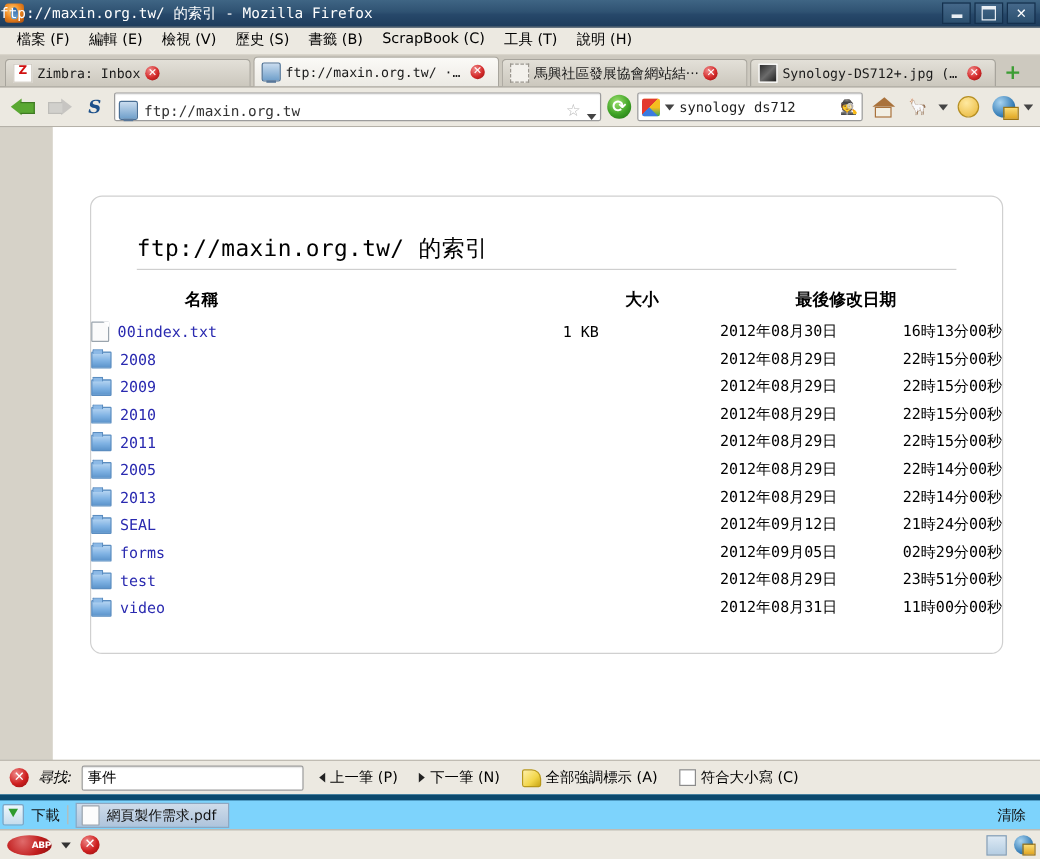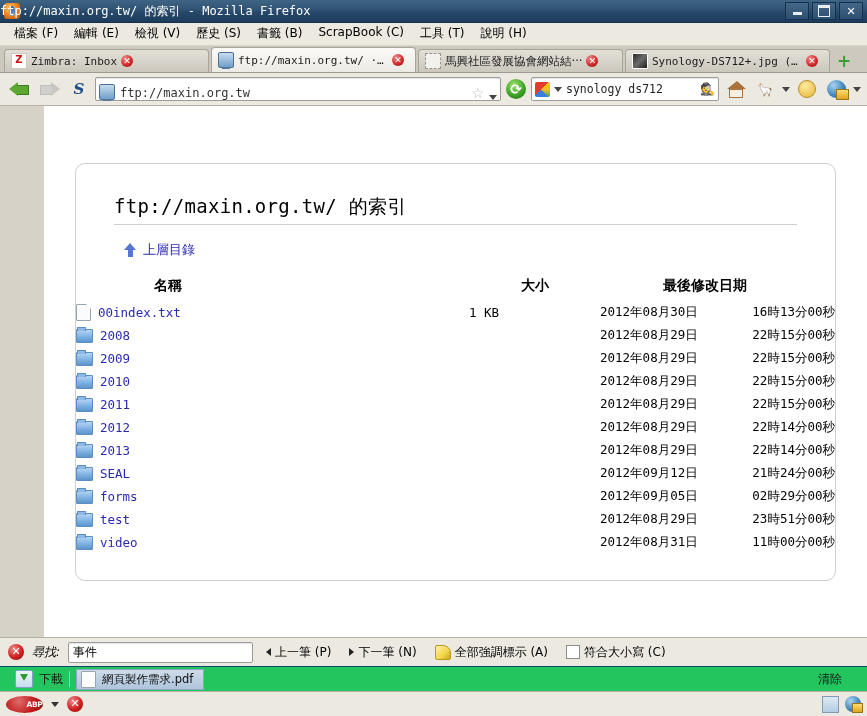--- a/index.html
+++ b/index.html
@@ -280,23 +280,23 @@
   .chev-r{width:0;height:0;border-top:4px solid transparent;border-bottom:4px solid transparent;border-left:5px solid #222;}
   .hl-icon{
     width:14px;height:13px;flex:0 0 14px;
     background:linear-gradient(135deg,#fff0a8 0%,#f2d64a 60%,#c9a616 100%);
     border:1px solid #b8981a;border-radius:2px 8px 2px 2px;
   }
   .cbox{width:12px;height:12px;background:#fff;border:1px solid #8b8b8b;flex:0 0 12px;}
 
   
   .dlbar{
-    height:24px;flex:0 0 24px;background:#22c55e;
-    display:flex;align-items:center;gap:6px;padding:0 15px;
-    border-top:1px solid #0c4a6e;
+    height:24px;flex:0 0 24px;background:#7dd3fc;
+    display:flex;align-items:center;gap:6px;padding:0 2px;
+    border-top:5px solid #0c4a6e;
   }
   .dl-icon{
     width:16px;height:16px;flex:0 0 16px;position:relative;
     background:linear-gradient(to bottom,#eef6fb,#c6dcec);border:1px solid #7fa4c2;border-radius:2px;
   }
   .dl-icon:after{
     content:"";position:absolute;left:4px;top:3px;
     border-left:4px solid transparent;border-right:4px solid transparent;border-top:7px solid #2f9b2f;
   }
   .dlbar .dl-label{font-size:12px;color:#111;}
@@ -437,24 +437,20 @@
   </div>
 
   <div class="content">
     <div class="fancy-frame">
 
       <div class="idx-title">
         <span>ftp://maxin.org.tw/</span>
         <span class="cjk">的索引</span>
       </div>
 
-      <div class="uplink">
-        <span class="uparrow"></span>
-        <span>上層目錄</span>
-      </div>
 
       <table class="listing">
         <thead>
           <tr>
             <th class="c-name">名稱</th>
             <th class="c-size">大小</th>
             <th class="c-date" colspan="2">最後修改日期</th>
           </tr>
         </thead>
         <tbody>
@@ -510,21 +506,21 @@
                 </span>
               </td>
             <td class="c-size"></td>
             <td class="c-date">2012年08月29日</td>
             <td class="c-time">22時15分00秒</td>
           </tr>
           <tr>
             <td class="c-name">
                 <span class="nm">
                   <span class="ic-dir"></span>
-                  <a href="#">2012</a>
+                  <a href="#">2005</a>
                 </span>
               </td>
             <td class="c-size"></td>
             <td class="c-date">2012年08月29日</td>
             <td class="c-time">22時14分00秒</td>
           </tr>
           <tr>
             <td class="c-name">
                 <span class="nm">
                   <span class="ic-dir"></span>

